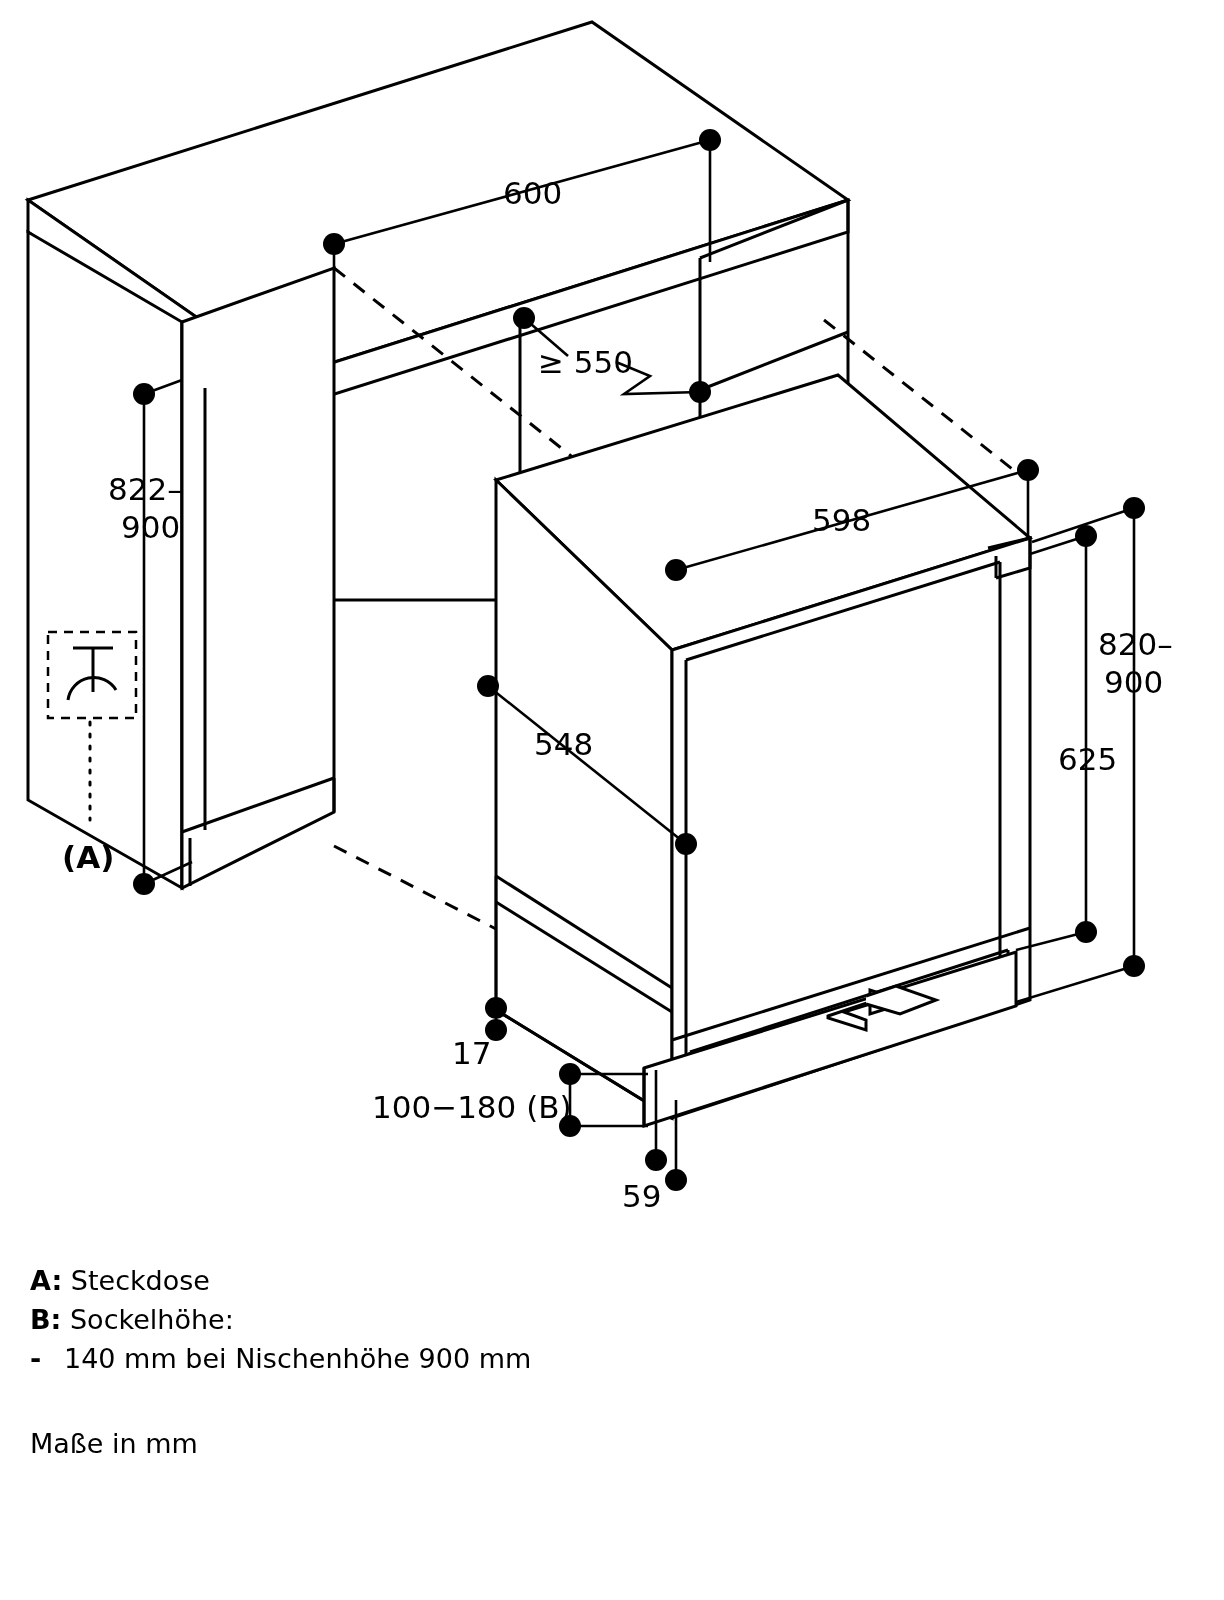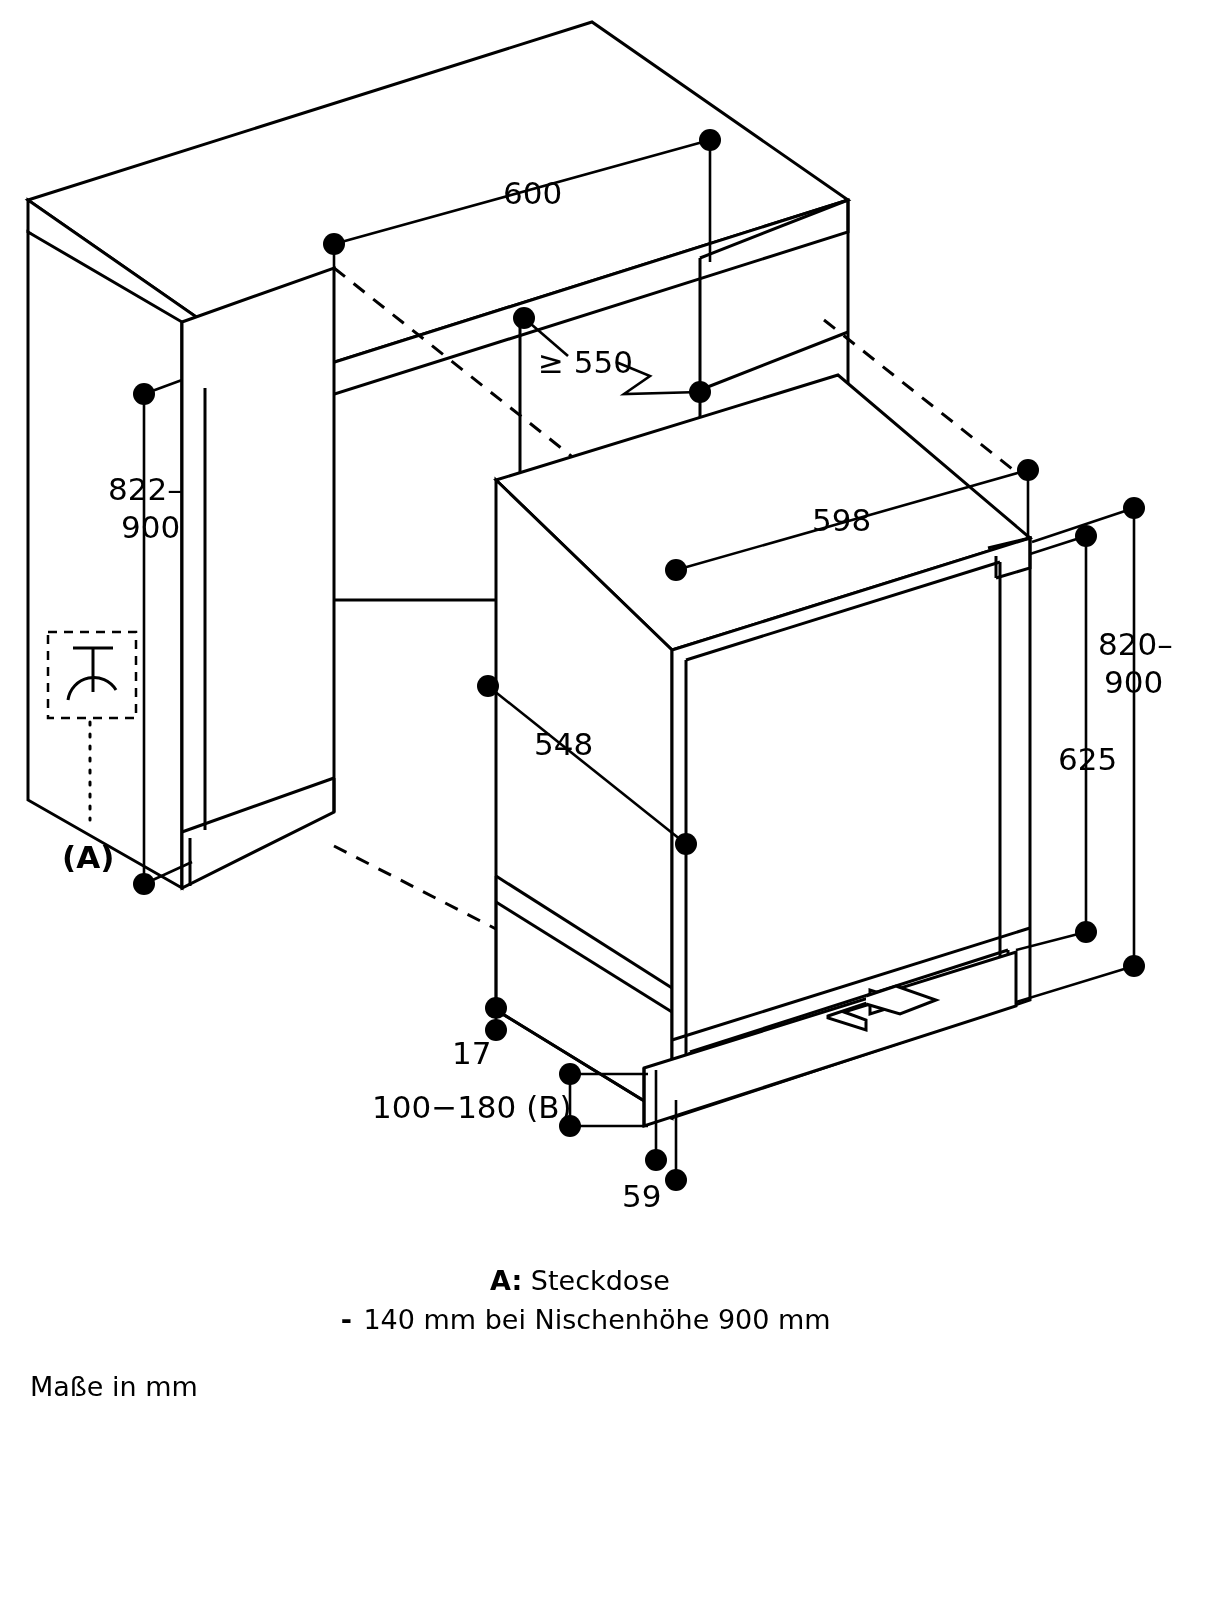--- a/index.html
+++ b/index.html
@@ -38,33 +38,32 @@
     left: 30px;
     top: 1262px;
     width: 1100px;
     font-size: 27px;
     line-height: 1.44;
     color: #000;
   }
   .legend .row {
     display: block;
     white-space: pre;
-    text-align: center;
   }
   .legend .lbl {
     font-weight: bold;
   }
   .legend .dash {
     font-weight: bold;
     display: inline-block;
     width: 34px;
   }
   .legend .units {
     display: block;
-    margin-top: 28px;
+    margin-top: 46px;
   }
 </style>
 </head>
 <body>
 
 <div id="diagram-wrap">
   <svg class="tech" width="1224" height="1250" viewBox="0 0 1224 1250" xmlns="http://www.w3.org/2000/svg">
 
     <g fill="none" stroke="#000" stroke-width="3" stroke-linejoin="miter" stroke-linecap="butt">
 
@@ -217,15 +216,16 @@
     <text class="dimtext big" x="452" y="1064">17</text>
     <text class="dimtext big" x="372" y="1118">100−180 (B)</text>
     <text class="dimtext big" x="622" y="1207">59</text>
 
     <text class="dimtext big" x="62" y="868" font-weight="bold">(A)</text>
   </svg>
 </div>
 
 <div class="legend">
   <span class="row"><span class="lbl">A:</span> <span>Steckdose</span></span>
+  <span class="row"><span class="lbl">B:</span> <span>Sockelhöhe:</span></span>
   <span class="row"><span class="dash">-</span><span>140 mm bei Nischenhöhe 900 mm</span></span>
   <span class="units">Maße in mm</span>
 </div>
 
 </body></html>

